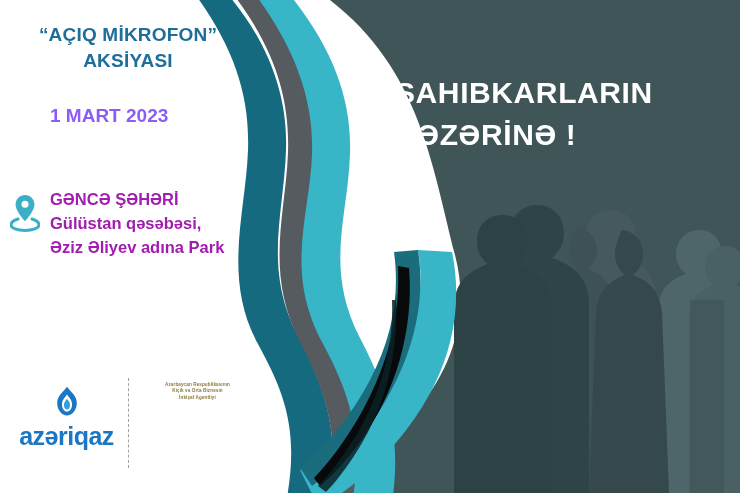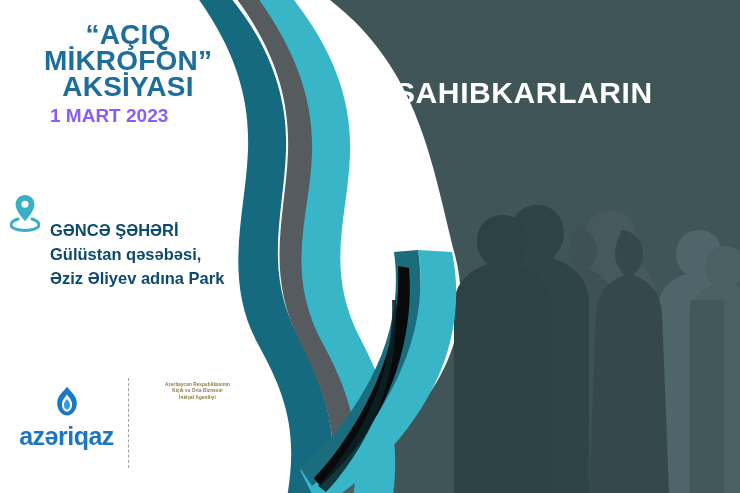--- a/index.html
+++ b/index.html
@@ -10,34 +10,34 @@
   }
   
   #artwork{position:absolute;inset:0;width:740px;height:493px;}
   
   .left-col{
     position:absolute;left:0;top:0;width:310px;height:493px;
     z-index:5;
   }
   .title{
     position:absolute;left:8px;top:22px;width:240px;
-    color:#1E6E9B;font-weight:bold;font-size:28px;line-height:26px;
+    color:#1E6E9B;font-weight:bold;font-size:19px;line-height:26px;
     text-align:center;letter-spacing:.2px;
   }
   .title .l2{display:block;}
   .datetime{
     position:absolute;left:50px;top:100px;width:230px;
     color:#8b5cf6;font-weight:bold;font-size:19px;line-height:32px;
   }
   .pin{
     position:absolute;left:10px;top:192px;width:30px;height:40px;
   }
   .place{
     position:absolute;left:50px;top:187px;width:230px;
-    color:#0c4a6e;font-weight:bold;font-size:16.5px;line-height:24px;margin-top:31px;
+    color:#a21caf;font-weight:bold;font-size:16.5px;line-height:24px;
   }
   .place .city{font-size:16.5px;}
   .body-text{
     position:absolute;left:12px;top:270px;width:290px;
     color:#1C6E9C;font-weight:bold;font-size:14.4px;line-height:21.5px;
   }
   
   .logos{position:absolute;left:0;top:378px;width:300px;height:112px;padding-left:36px;}
   .logo-azeriqaz{position:absolute;left:14px;top:8px;width:105px;text-align:center;}
   .azq-word{
@@ -202,15 +202,16 @@
           <div>Kiçik və Orta Biznesin</div>
           <div>İnkişaf Agentliyi</div>
         </div>
       </div>
 
     </div>
   </div>
 
   <div class="headline">
     <span>SAHIBKARLARIN</span>
+    <span class="h2">NƏZƏRİNƏ !</span>
   </div>
 
 </div>
 
 </body></html>

